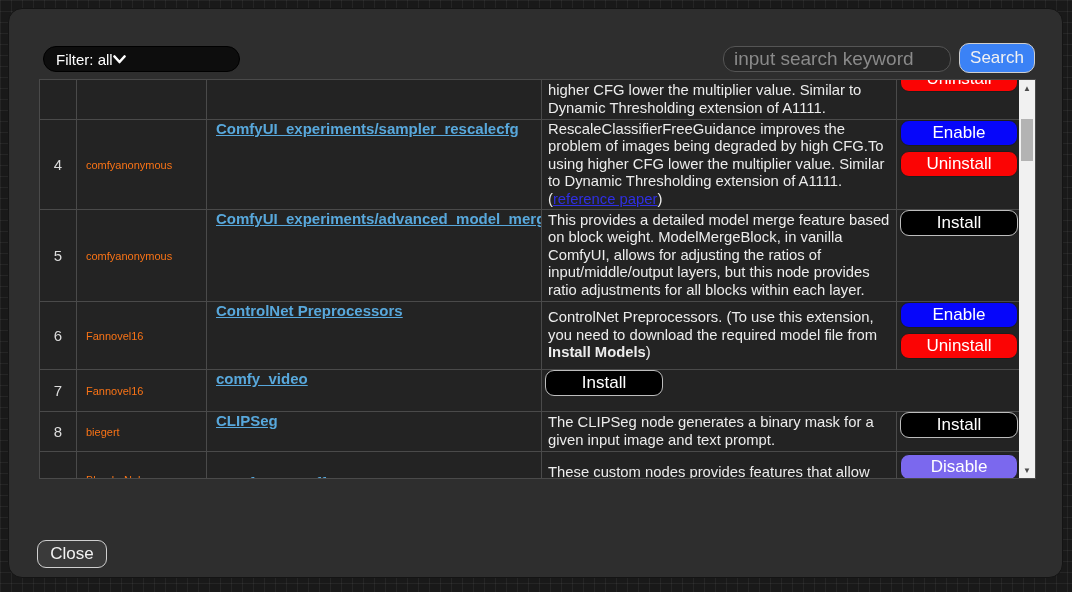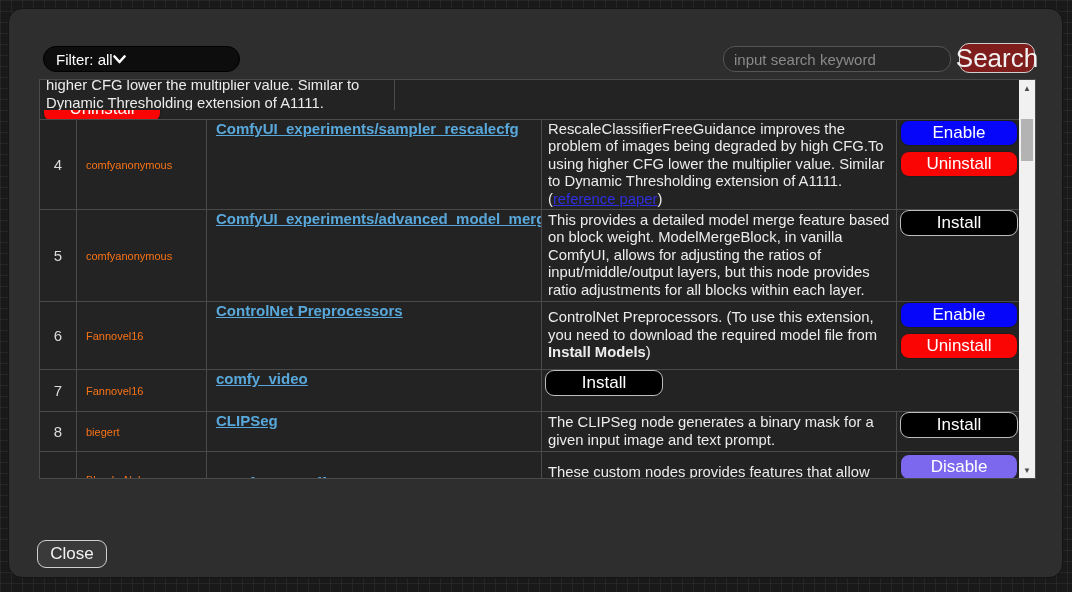--- a/index.html
+++ b/index.html
@@ -21,38 +21,38 @@
   .filter-select{
     position:absolute;left:34px;top:37px;width:197px;height:26px;
     background:#0d0d0d;border-radius:13px;border:1px solid #000;
     display:flex;align-items:center;justify-content:flex-start;
     padding:0 10px 0 12px;box-sizing:border-box;color:#fff;font-size:15px;
     cursor:pointer;
   }
   .search-input{
     position:absolute;left:714px;top:37px;width:228px;height:26px;
     background:#272727;border:1.5px solid #555;border-radius:12px;
-    box-sizing:border-box;color:#eab308;font-size:15px;padding:0 10px;outline:none;
+    box-sizing:border-box;color:#eab308;font-size:19px;padding:0 10px;outline:none;
     font-family:"Liberation Sans", sans-serif;
   }
   .search-input::placeholder{color:#8a8a8a;}
   .search-btn{
     position:absolute;left:950px;top:34px;width:76px;height:30px;
-    background:#7f1d1d;border:1.5px solid #cfcfcf;border-radius:10px;
-    color:#f2f2f2;font-size:26px;display:flex;align-items:center;justify-content:center;
+    background:#3b82f6;border:1.5px solid #cfcfcf;border-radius:10px;
+    color:#f2f2f2;font-size:17px;display:flex;align-items:center;justify-content:center;
     cursor:pointer;font-family:"Liberation Sans", sans-serif;box-sizing:border-box;
   }
   
   .tablewrap{
     position:absolute;left:30px;top:70px;width:997px;height:400px;
     border:1px solid #4a4a4a;box-sizing:border-box;background:#232323;overflow:hidden;
   }
   .rows{position:absolute;left:0;top:0;width:981px;}
   .trow{display:flex;border-bottom:1px solid #4a4a4a;box-sizing:border-box;background:#232323;overflow:hidden;}
-  .row-i0{height:40px;flex-direction:column;}
+  .row-i0{height:40px;}
   .row-i1{height:90px;}
   .row-i2{height:92px;}
   .row-i3{height:68px;}
   .row-i4{height:42px;}
   .row-i5{height:40px;}
   .row-i6{height:28px;border-bottom:none;}
   .cell{border-right:1px solid #4a4a4a;box-sizing:border-box;overflow:hidden;display:flex;}
   .c-num{width:37px;align-items:center;justify-content:center;color:#dcdcdc;font-size:15px;}
   .c-author{width:130px;align-items:center;padding-left:9px;color:#f97316;font-size:11px;}
   .c-title{width:335px;align-items:flex-start;padding-left:9px;font-size:15px;font-weight:bold;}

